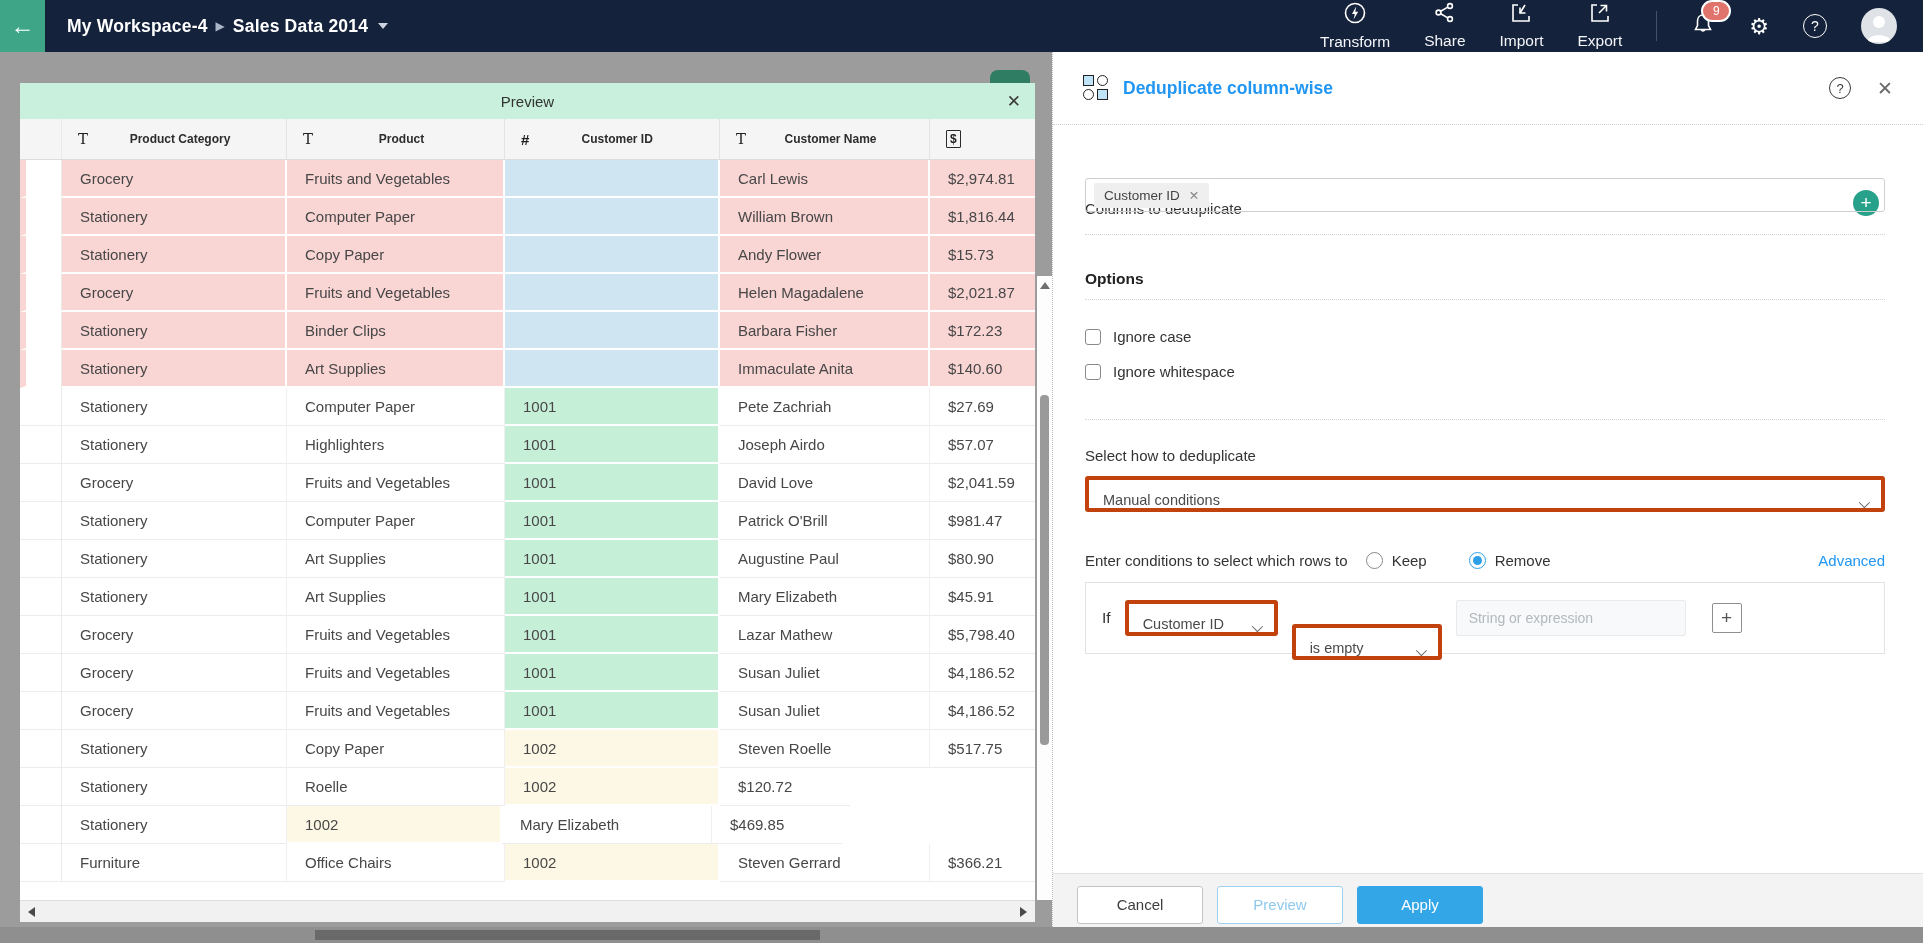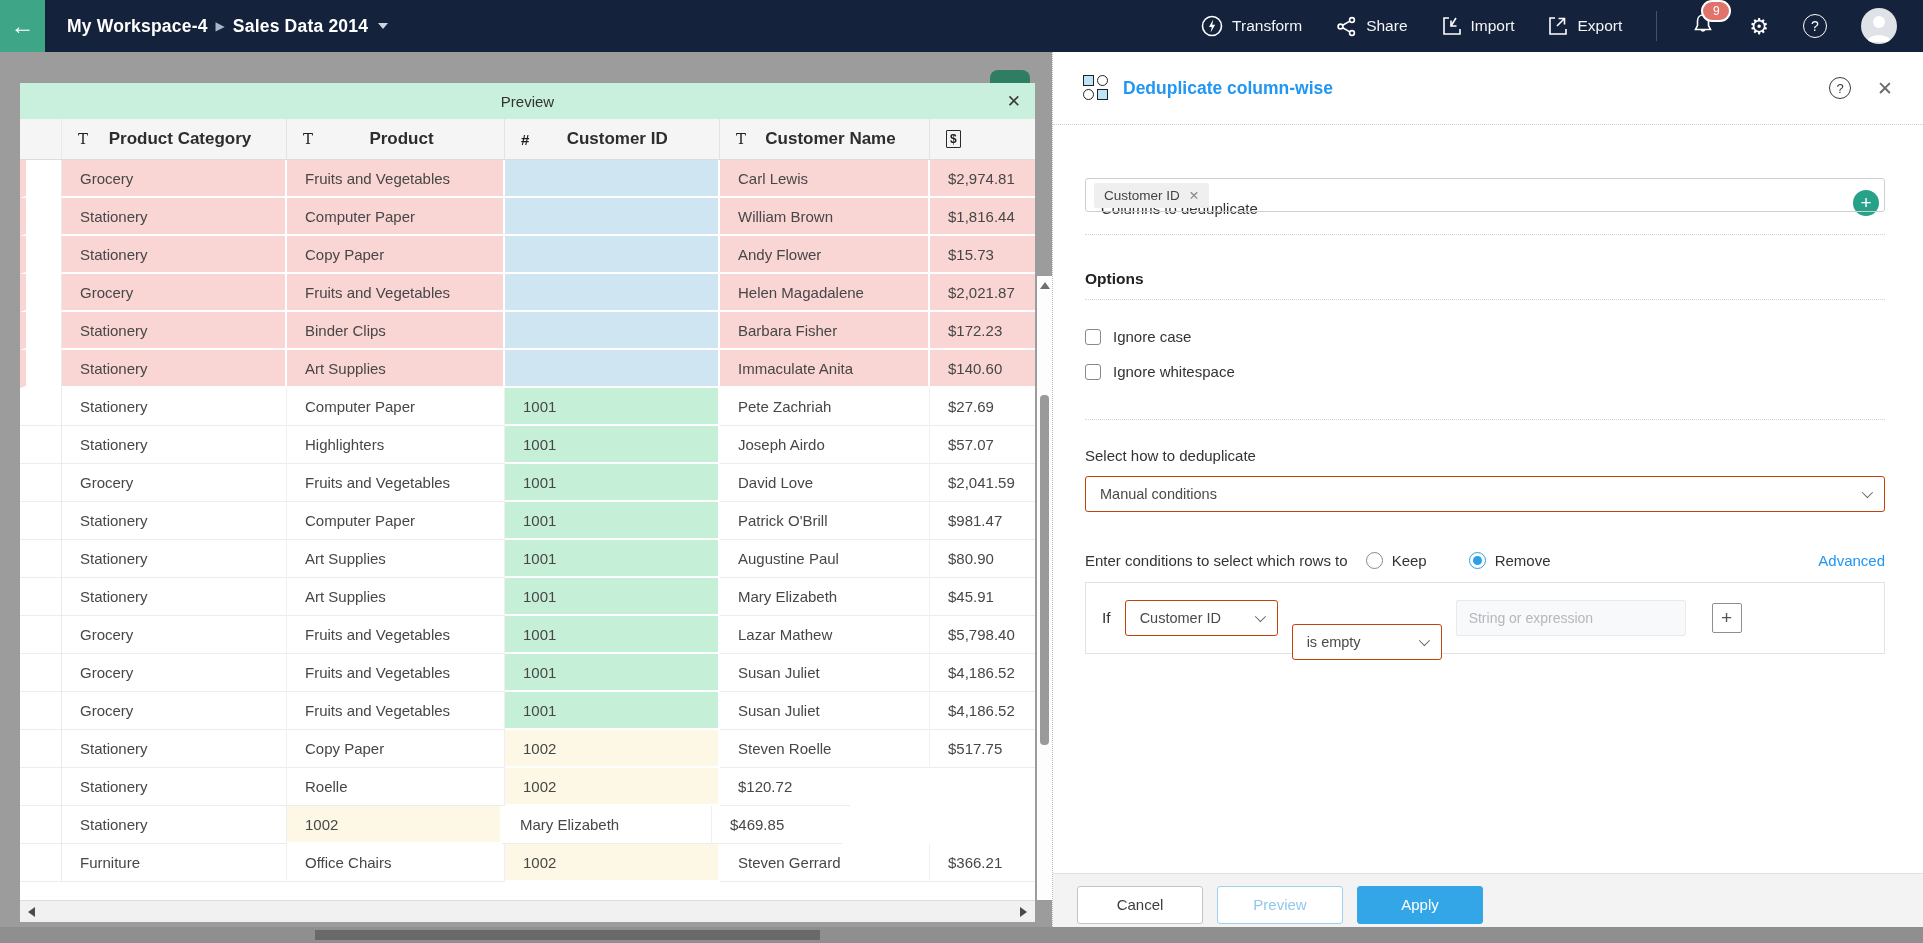--- a/index.html
+++ b/index.html
@@ -13,21 +13,21 @@
   .back-btn { width:45px; height:52px; background:#3fa587; color:#fff;
               display:flex; align-items:center; justify-content:center;
               font-size:24px; cursor:pointer; }
   .crumbs { display:flex; align-items:center; margin-left:22px; gap:8px; }
   .crumb { color:#fff; font-size:17.5px; font-weight:bold; letter-spacing:.2px; }
   .crumb-sep { color:#aab4c8; font-size:12px; }
   .caret-down { width:0; height:0; border-left:5px solid transparent;
                 border-right:5px solid transparent; border-top:6px solid #cdd4e0; margin-left:2px;}
   .topbar-right { margin-left:auto; display:flex; align-items:center; gap:34px; padding-right:26px; }
   .tb-action { display:flex; align-items:center; gap:9px; color:#f3f5f9;
-               font-size:15.5px; cursor:pointer; }
+               font-size:15.5px; cursor:pointer;flex-direction:column; }
   .tb-action svg { display:block; }
   .tb-divider { width:1px; height:30px; background:#4a5possible568; background:#46506a; }
   .tb-icon-btn { position:relative; color:#fff; cursor:pointer; display:flex; align-items:center; }
   .badge { position:absolute; top:-12px; left:10px; background:#e0746c; color:#fff;
            border:2px solid #fff; border-radius:11px; min-width:30px; height:22px;
            font-size:12px; display:flex; align-items:center; justify-content:center; }
   .gear-glyph { font-family:"DejaVu Sans", sans-serif; font-size:22px; color:#fff; }
   .help-circle { width:24px; height:24px; border:1.6px solid #fff; border-radius:50%;
                  color:#fff; font-size:14px; display:flex; align-items:center; justify-content:center; }
   .avatar { width:36px; height:36px; border-radius:50%; background:#dfe2e7; overflow:hidden;
@@ -41,21 +41,21 @@
                    background:#fff; z-index:2; overflow:hidden; }
   .preview-header { position:relative; height:36px; background:#c9f0dc; display:flex;
                     align-items:center; justify-content:center; }
   .preview-title { font-size:15px; color:#333; }
   .preview-close { position:absolute; right:14px; top:50%; transform:translateY(-50%);
                    font-size:17px; color:#3c3c3c; cursor:pointer; }
 
   .tbl { width:1040px; }
   .thead { display:flex; height:41px; background:#f5f5f5; border-bottom:1px solid #dcdcdc; }
   .th { display:flex; align-items:center; border-right:1px solid #e3e3e3; padding-left:16px; }
-  .th-label { flex:1; text-align:center; font-size:17px; font-weight:bold; color:#2d2d2d; padding-right:14px;}
+  .th-label { flex:1; text-align:center; font-size:12px; font-weight:bold; color:#2d2d2d; padding-right:14px;}
   .type-ic { font-size:15px; color:#1f1f1f; font-family:"DejaVu Serif", serif; }
   .type-num { font-family:"Liberation Sans", sans-serif; font-weight:bold; }
   .type-cur { font-family:"Liberation Sans", sans-serif; font-size:12px; border:1.5px solid #2a2a2a;
               padding:1px 3px; border-radius:1px; font-weight:bold;}
 
   .row { display:flex; height:38px; }
   .cell { display:flex; align-items:center; padding-left:18px; font-size:15px; color:#474747;
           border-right:1px solid #f0f0f0; border-bottom:1px solid #ececec; background:#fff;
           white-space:nowrap; overflow:hidden; }
   .c-gutter { width:42px; padding-left:0; border-right:1px solid #e9e9e9; }
@@ -111,22 +111,22 @@
   .tag { background:#efefef; border-radius:2px; padding:5px 10px; display:flex; align-items:center;
          gap:9px; font-size:13.5px; color:#444; }
   .tag-x { color:#8a8a8a; font-size:12.5px; cursor:pointer; }
   .dotted-sep { border-top:1px dotted #d2d2d2; left:32px; width:800px; }
 
   .sec-heading { font-size:15.5px; font-weight:bold; color:#222; }
   .chk-row { display:flex; align-items:center; gap:12px; }
   .chk { width:16px; height:16px; border:1.5px solid #8a8a8a; border-radius:3px; background:#fff; cursor:pointer;}
   .chk-label { font-size:15px; color:#333; }
 
-  .select-box { height:36px; border:1px solid #c2410c; border-radius:3px; background:#fff;
-                display:flex; align-items:center; padding:0 14px; font-size:14.5px; color:#4a4a4a; cursor:pointer;}
+  .select-box { height:36px; border:4px solid #c2410c; border-radius:3px; background:#fff;
+                display:flex; align-items:flex-end; padding:0 14px; font-size:14.5px; color:#4a4a4a; cursor:pointer;}
   .chev { margin-left:auto; width:8px; height:8px; border-right:1.6px solid #666;
           border-bottom:1.6px solid #666; transform:rotate(45deg) translateY(-2px); }
 
   .cond-line { left:32px; top:500px; width:800px; display:flex; align-items:center; }
   .radio { width:17px; height:17px; border:1.6px solid #8a8a8a; border-radius:50%; background:#fff;
            display:flex; align-items:center; justify-content:center; cursor:pointer; }
   .radio.sel { border-color:#2ea0e8; }
   .radio.sel .dot { width:9px; height:9px; border-radius:50%; background:#2ea0e8; }
   .radio-label { font-size:15px; color:#333; margin-left:9px; }
   .adv-link { margin-left:auto; color:#2196f3; font-size:15px; cursor:pointer; }
@@ -441,21 +441,21 @@
           <span class="ci"></span>
           <span class="sq"></span>
       </span>
       <span class="sp-title">Deduplicate column-wise</span>
       <span class="sp-header-right">
         <span class="sp-help">?</span>
         <span class="sp-close">✕</span>
       </span>
     </div>
 
-    <div class="abs sp-label" style="left:48px; top:148px;">Columns to deduplicate</div>
+    <div class="abs sp-label" style="left:32px; top:148px;">Columns to deduplicate</div>
     <div class="abs plus-btn" style="left:800px; top:138px;">
       <span>+</span>
     </div>
     <div class="abs col-input">
       <span class="tag">
         <span>Customer ID</span>
         <span class="tag-x">✕</span>
       </span>
     </div>
 

